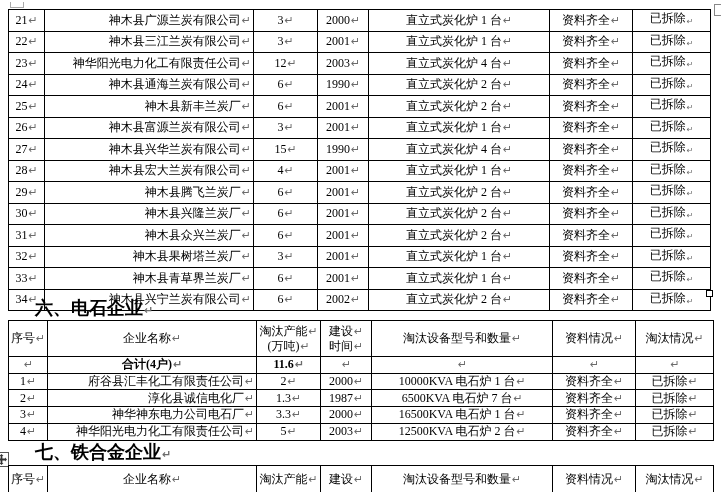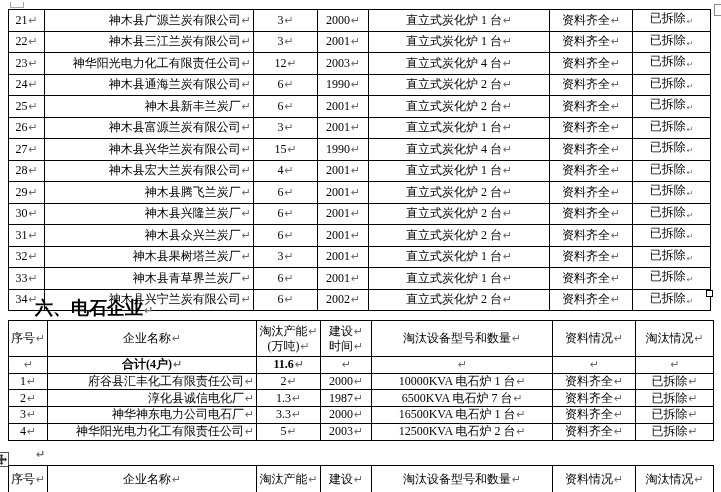--- a/index.html
+++ b/index.html
@@ -258,21 +258,21 @@
           <td class="c"><span>已拆除</span><span class="pm"></span></td>
         </tr>
     </tbody>
   </table>
 
   <div class="move-handle">
     <svg width="11" height="11" viewBox="0 0 10 10">
       <path d="M5 0 L6.8 1.8 H5.8 V4.2 H8.2 V3.2 L10 5 L8.2 6.8 V5.8 H5.8 V8.2 H6.8 L5 10 L3.2 8.2 H4.2 V5.8 H1.8 V6.8 L0 5 L1.8 3.2 V4.2 H4.2 V1.8 H3.2 Z" fill="#333"></path>
     </svg>
   </div>
-  <div class="heading" style="top:440px;"><span class="pm"></span></div>
+  <div class="heading" style="top:440px;"><span>七、铁合金企业</span><span class="pm"></span></div>
 
   <table class="t3" style="top:463px;">
     <colgroup>
       <col style="width:36px">
         <col style="width:209px">
         <col style="width:64px">
       <col style="width:51px">
         <col style="width:181px">
         <col style="width:83px">
         <col style="width:78px">

